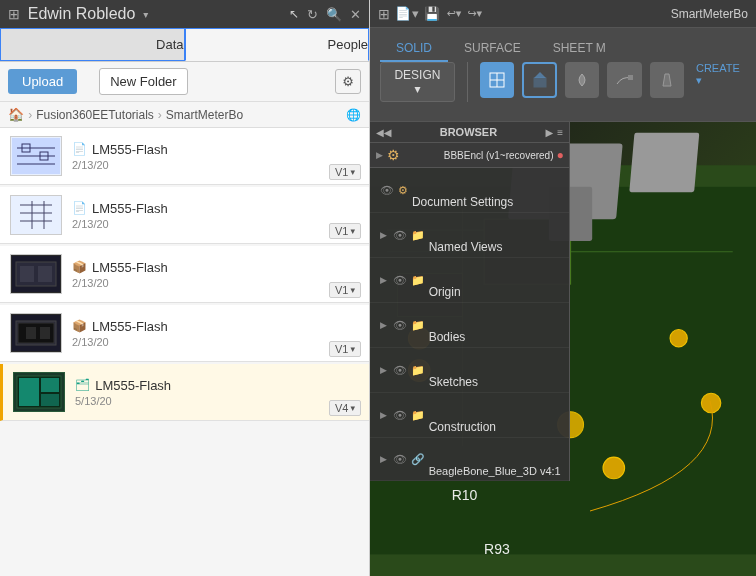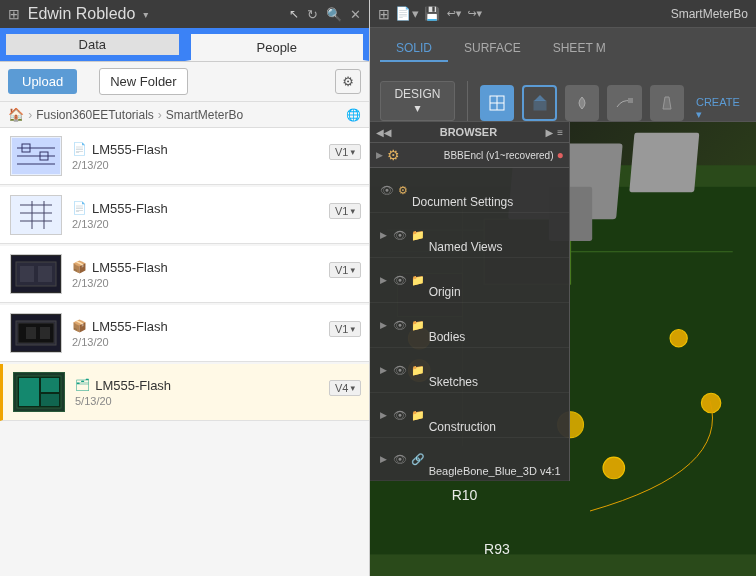--- a/index.html
+++ b/index.html
@@ -37,26 +37,26 @@
     .tab-bar {
       display: flex;
       background: #e0e0e0;
       border-bottom: 1px solid #ccc;
       height: 34px;
     }
     .tab {
       flex: 1;
       display: flex;
       align-items: center;
-      justify-content: center;
+      justify-content: flex-end;
       cursor: pointer;
       font-size: 13px;
       color: #333;
       background: #e0e0e0;
-      border: 6px solid #3b82f6;
+      border: 1px solid #3b82f6;
     }
     .tab.active {
       background: #f5f5f5;
       border-bottom: 1px solid #f5f5f5;
       font-weight: 500;
     }
 
     
     .toolbar {
       display: flex;
@@ -146,21 +146,21 @@
       align-items: center;
       gap: 5px;
     }
     .file-icon { font-size: 12px; color: #e67e22; }
     .file-icon.teal { color: #16a085; }
     .file-name { font-size: 13px; font-weight: 500; color: #333; }
     .file-date { font-size: 11px; color: #888; margin-top: 2px; }
     .version-badge {
       position: absolute;
       right: 8px;
-      bottom: 24px;
+      bottom: 4px;
       font-size: 11px;
       color: #555;
       background: #f0f0f0;
       border: 1px solid #ccc;
       border-radius: 2px;
       padding: 1px 5px;
       display: flex;
       align-items: center;
       gap: 2px;
       cursor: pointer;
@@ -220,21 +220,21 @@
     .design-tab.active {
       color: #5b9bd5;
       border-bottom: 2px solid #5b9bd5;
     }
 
     
     .command-bar {
       height: 60px;
       background: #4a4a4a;
       display: flex;
-      align-items: flex-end;
+      align-items: flex-start;
       padding: 0 10px;
       gap: 8px;
       border-bottom: 1px solid #555;
       flex-shrink: 0;
     }
     .design-btn {
       background: #555;
       color: #ddd;
       border: 1px solid #666;
       padding: 5px 10px;

